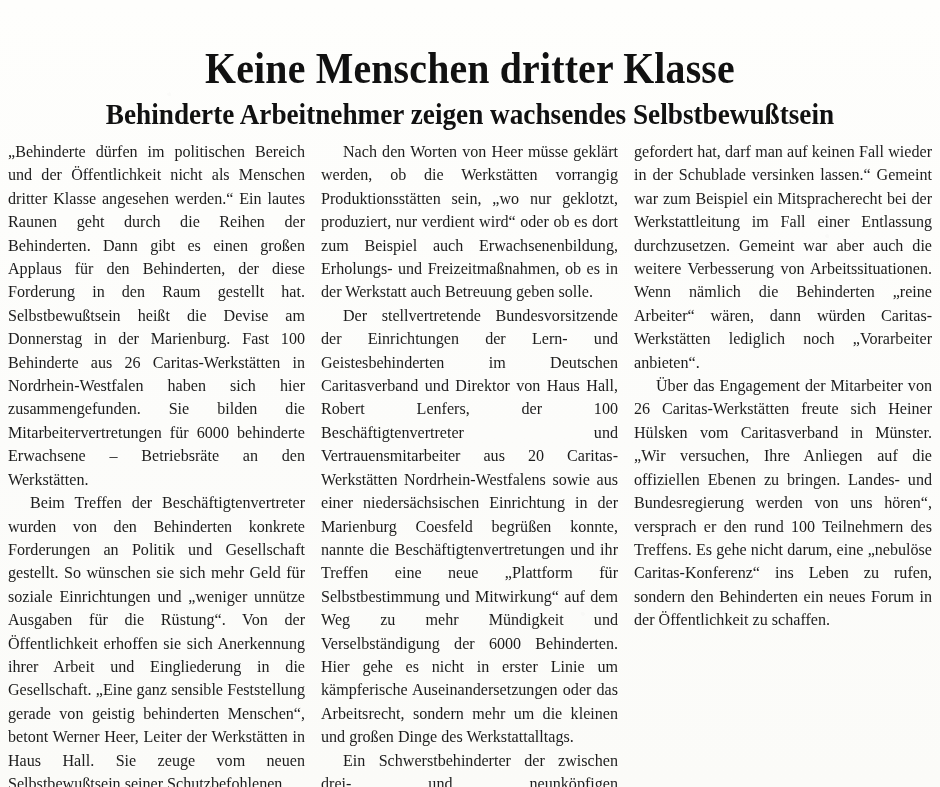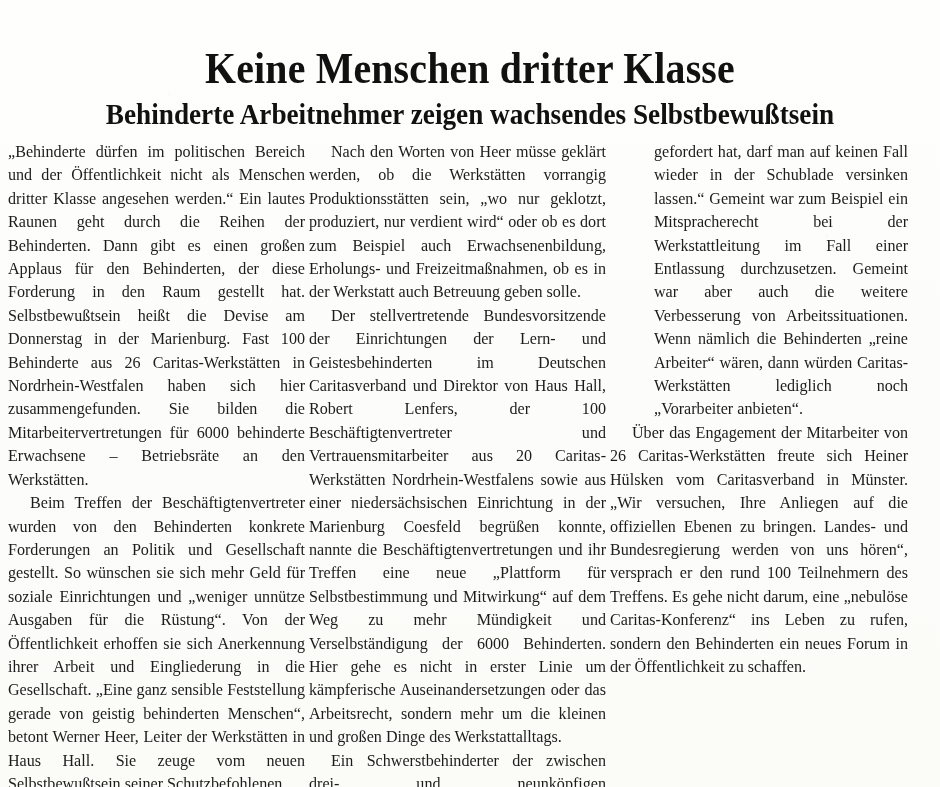--- a/index.html
+++ b/index.html
@@ -61,21 +61,21 @@
     white-space: nowrap;
   }
 
   .columns {
     position: absolute;
     top: 140px;
     left: 8px;
     width: 924px;
     height: 645px;
     display: flex;
-    gap: 4px;
+    gap: 16px;
   }
 
   .column {
     width: 297px;
     font-size: 16.1px;
     line-height: 23.4px;
     text-align: justify;
     text-justify: inter-word;
     color: #1c1c1c;
     -webkit-font-smoothing: none;
@@ -85,21 +85,20 @@
   .column p {
     margin: 0;
     text-indent: 22px;
     hyphens: manual;
   }
   .column p.first {
     text-indent: 0;
   }
   .column p.cont {
     text-indent: 0;
-    margin-left: 44px;
   }
 </style>
 </head>
 <body>
 
 <div class="page">
 
   <h1 class="headline">Keine Menschen dritter Klasse</h1>
 
   <h2 class="subheadline">Behinderte Arbeitnehmer zeigen wachsendes Selbstbewußtsein</h2>

